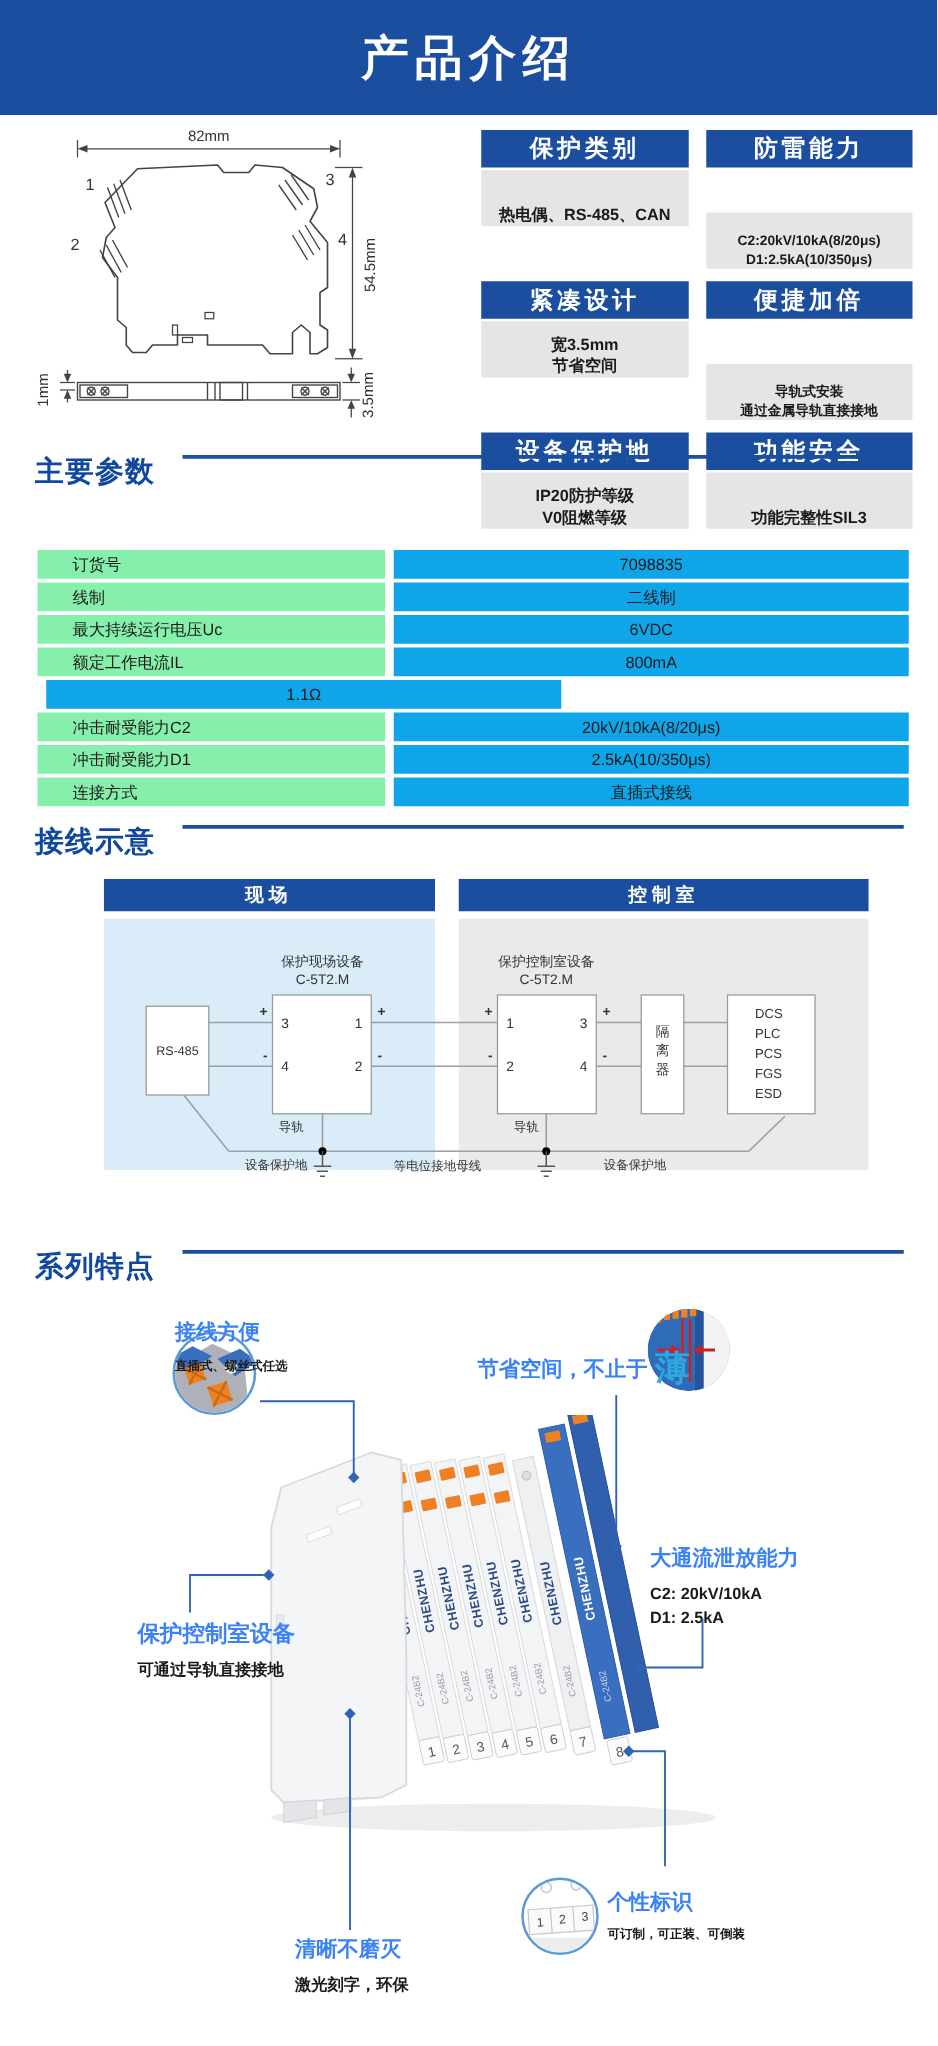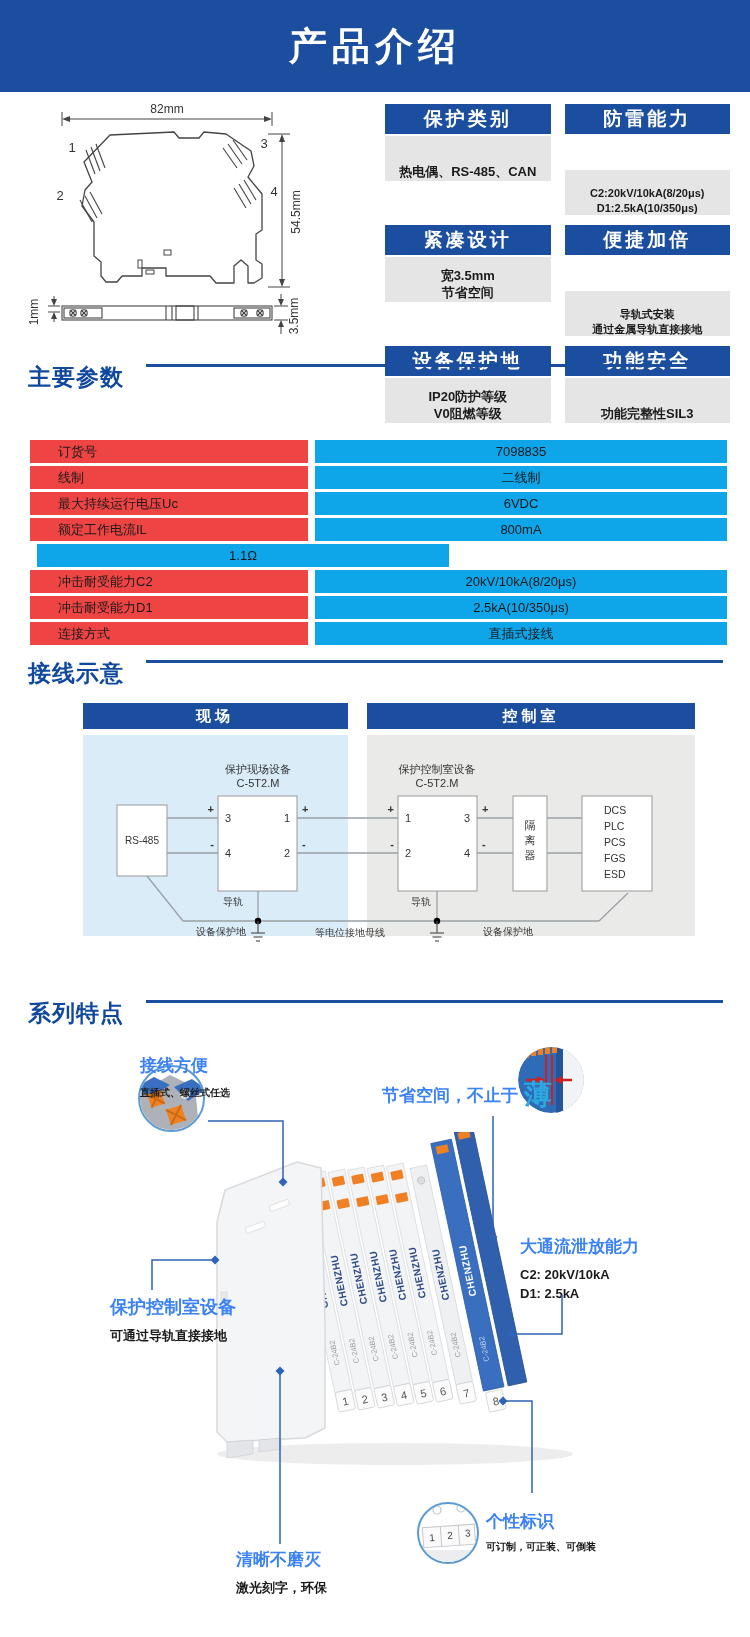--- a/index.html
+++ b/index.html
@@ -18,21 +18,21 @@
   .badge .bb.small { font-size:11px; letter-spacing:0;margin-top:36px; }
 
   
   .sect { display:flex; align-items:flex-start; margin:0 27px 0 28px; }
   .sect .txt { font-size:23px; font-weight:bold; color:#10489E; letter-spacing:1px; white-space:nowrap; }
   .sect .rule { flex:1; height:3px; background:#1B4E9E; margin-left:22px; margin-top:2px; }
 
   
   .ptable { margin:47px 0 0 30px; width:707px; }
   .prow { display:flex; margin-bottom:3px; }
-  .prow .pl { width:278px; background:#ef4444; height:23px; display:flex; align-items:center; padding-left:28px; font-size:13px; }
+  .prow .pl { width:278px; background:#86efac; height:23px; display:flex; align-items:center; padding-left:28px; font-size:13px; }
   .prow .pv { width:412px; margin-left:7px; background:#0ea5e9; height:23px; display:flex; align-items:center; justify-content:center; font-size:13px; }
 
   svg text { font-family:"Liberation Sans","DejaVu Sans",sans-serif; }
   .dimtxt { font-size:12px; fill:#333; }
   .cornertxt { font-size:13px; fill:#333; }
   .whdr { font-size:15px; font-weight:bold; fill:#fff; letter-spacing:4px; }
   .wlbl { font-size:11px; fill:#333; }
   .wsmall { font-size:10px; fill:#333; }
   .wpin { font-size:11px; fill:#333; }
   .wsys { font-size:10.5px; fill:#333; }

